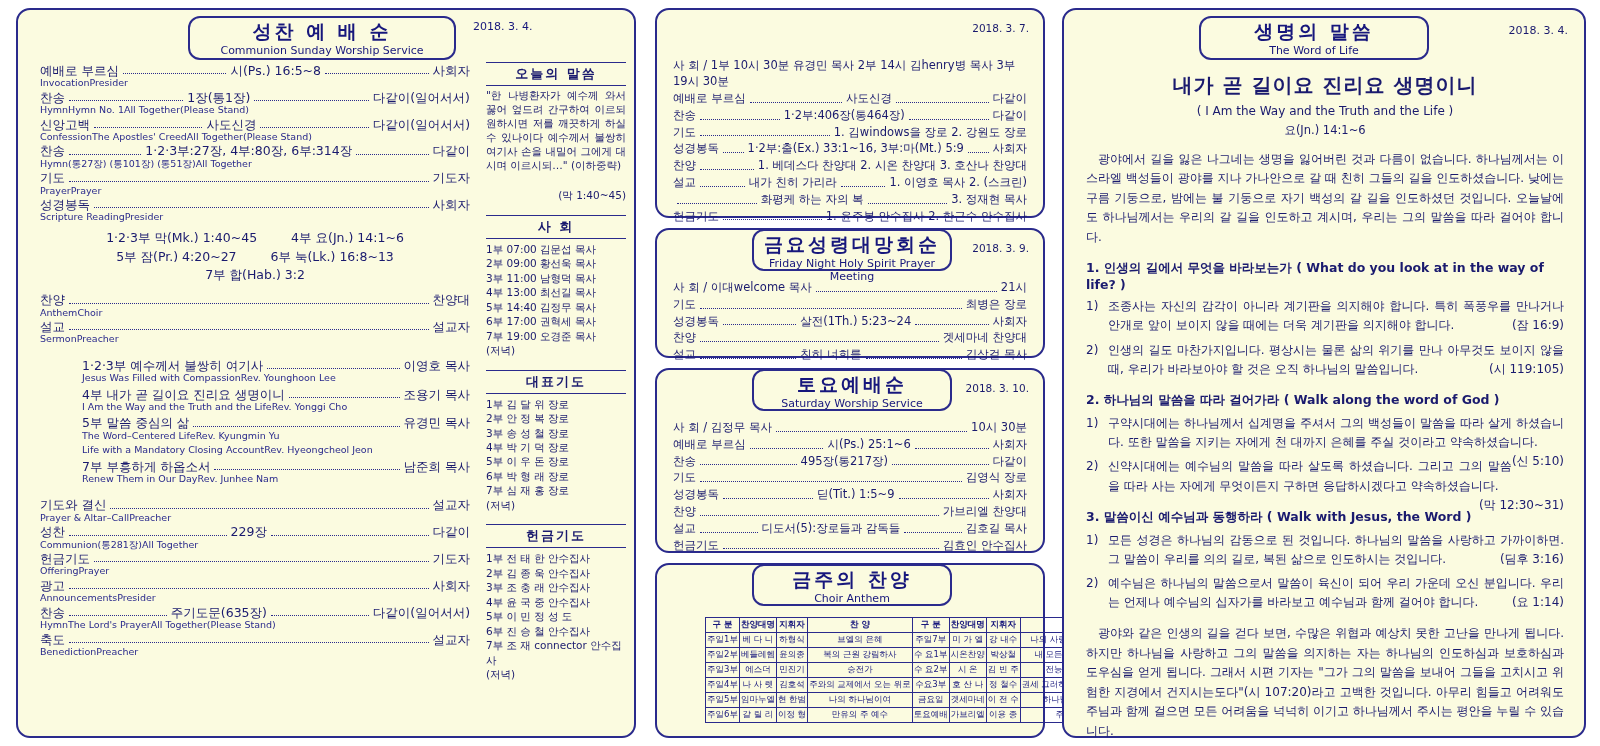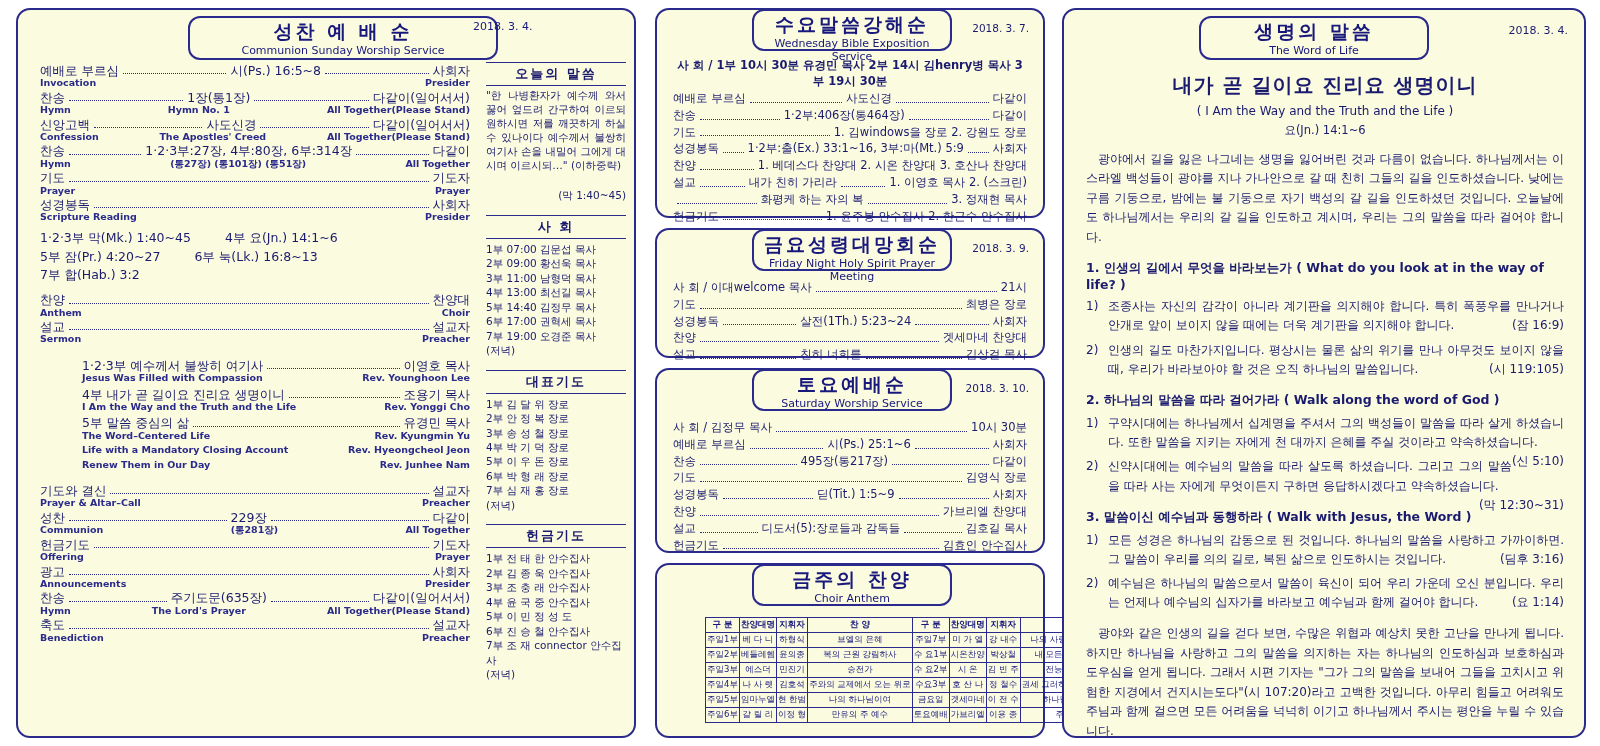--- a/index.html
+++ b/index.html
@@ -31,47 +31,47 @@
   }
   .t-ko{font-size:19px;font-weight:bold;letter-spacing:3px;color:#17177c;line-height:1.15;}
   .t-en{font-size:11px;color:#17177c;line-height:1.2;margin-top:1px;}
   .t-date{position:absolute;font-size:11px;color:#17177c;}
 
   
   .row{display:flex;align-items:flex-end;font-size:12.5px;line-height:1.15;margin-top:2px;}
   .row .l{white-space:nowrap;}
   .row .dots{flex:1;border-bottom:1px dotted #2a2a8c;margin:0 4px 4px;height:7px;}
   .row .r{white-space:nowrap;}
-  .sub{display:flex;justify-content:space-between;font-size:9.5px;color:#2a2a8c;line-height:1.1;font-weight:bold;}
+  .sub{display:flex;font-size:9.5px;color:#2a2a8c;line-height:1.1;}
   .sub .rr{text-align:right;}
-  .ctr{text-align:center;font-weight:bold;}
+  .ctr{}
 
   
   #left-panel{left:16px;top:8px;width:620px;height:730px;}
-  #left-title{left:170px;top:6px;width:310px;height:44px;position:absolute;}
+  #left-title{left:170px;top:6px;width:268px;height:44px;position:absolute;}
   #left-date{left:455px;top:10px;}
 
   #left-order{position:absolute;left:22px;top:52px;width:430px;}
   #left-right-col{position:absolute;left:468px;top:52px;width:140px;}
 
   .colbox{
     border-top:1.5px solid #2a2a8c;
     border-bottom:1.5px solid #2a2a8c;
     text-align:center;
     font-size:13px;font-weight:bold;
     padding:2px 0;
     letter-spacing:2px;
     margin-bottom:3px;
   }
   .colline{font-size:10.5px;line-height:1.38;}
   .note{font-size:10.5px;line-height:1.33;text-align:justify;}
 
   
   .blk{margin:6px 0 2px;font-size:12.5px;}
-  .blk .ln{display:flex;justify-content:flex-start;gap:34px;line-height:1.5;}
+  .blk .ln{display:flex;justify-content:center;gap:34px;line-height:1.5;}
   .anthem{margin-top:4px;}
   .anthem .row{font-size:12.5px;}
   .anthem .sub{font-size:9.5px;}
 
   
   .mid{left:655px;width:390px;}
   #m1{top:8px;height:210px;}
   #m2{top:228px;height:130px;}
   #m3{top:368px;height:185px;}
   #m4{top:563px;height:175px;}
@@ -276,20 +276,25 @@
               <span class="rr">Rev. Kyungmin Yu</span>
             </div>
         </div>
         <div style="padding-left:42px;margin-top:4px;">
           <div class="sub">
               <span>Life with a Mandatory Closing Account</span>
               <span class="rr">Rev. Hyeongcheol Jeon</span>
             </div>
         </div>
         <div style="padding-left:42px;margin-top:4px;">
+          <div class="row">
+              <span class="l">7부 부흥하게 하옵소서</span>
+              <span class="dots"></span>
+              <span class="r">남준희 목사</span>
+            </div>
           <div class="sub">
               <span>Renew Them in Our Day</span>
               <span class="rr">Rev. Junhee Nam</span>
             </div>
         </div>
       </div>
 
       <div style="margin-top:14px;">
         <div>
           <div class="row">
@@ -397,24 +402,20 @@
       <div class="colline">3부 조 충 래 안수집사</div>
       <div class="colline">4부 윤 국 중 안수집사</div>
       <div class="colline">5부 이 민 정    성        도</div>
       <div class="colline">6부 진 승 철 안수집사</div>
       <div class="colline">7부 조 재 connector 안수집사</div>
       <div class="colline">(저녁)</div>
     </div>
   </div>
 
   <div class="panel mid" id="m1">
-    <div class="title-box mtitle">
-      <div class="t-ko">수요말씀강해순</div>
-      <div class="t-en">Wednesday Bible Exposition Service</div>
-    </div>
     <div class="mdate">2018. 3. 7.</div>
     <div class="mbody">
       <div class="mline ctr">사 회 / 1부 10시 30분 유경민 목사      2부 14시 김henry병 목사      3부 19시 30분</div>
       <div class="mrow">
           <span class="l">예배로 부르심</span>
           <span class="dots"></span>
           <span class="r">사도신경</span>
           <span class="dots"></span>
           <span class="r">다같이</span>
         </div>

